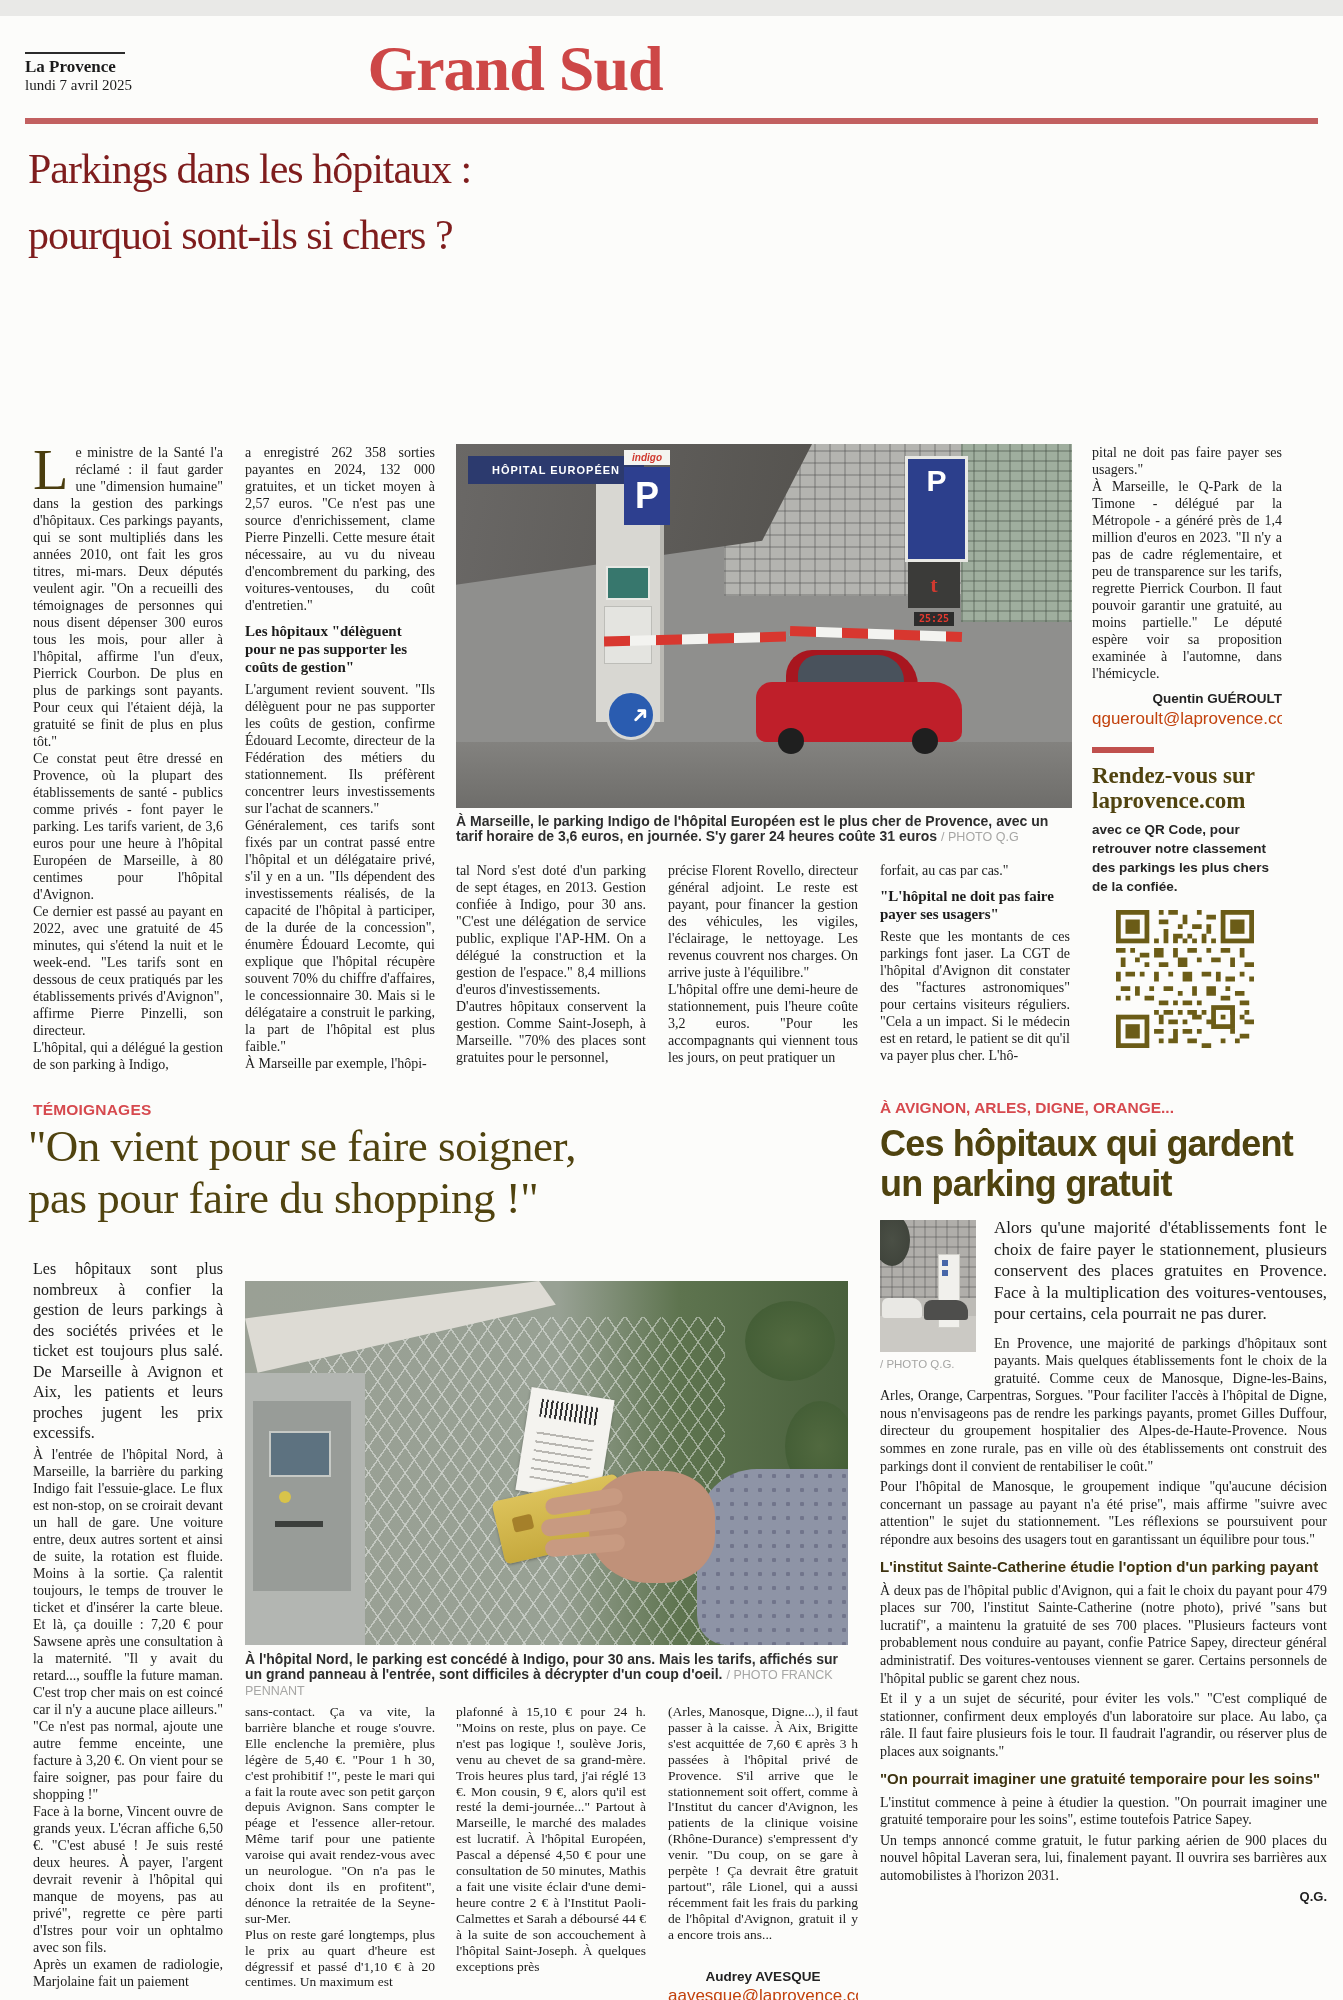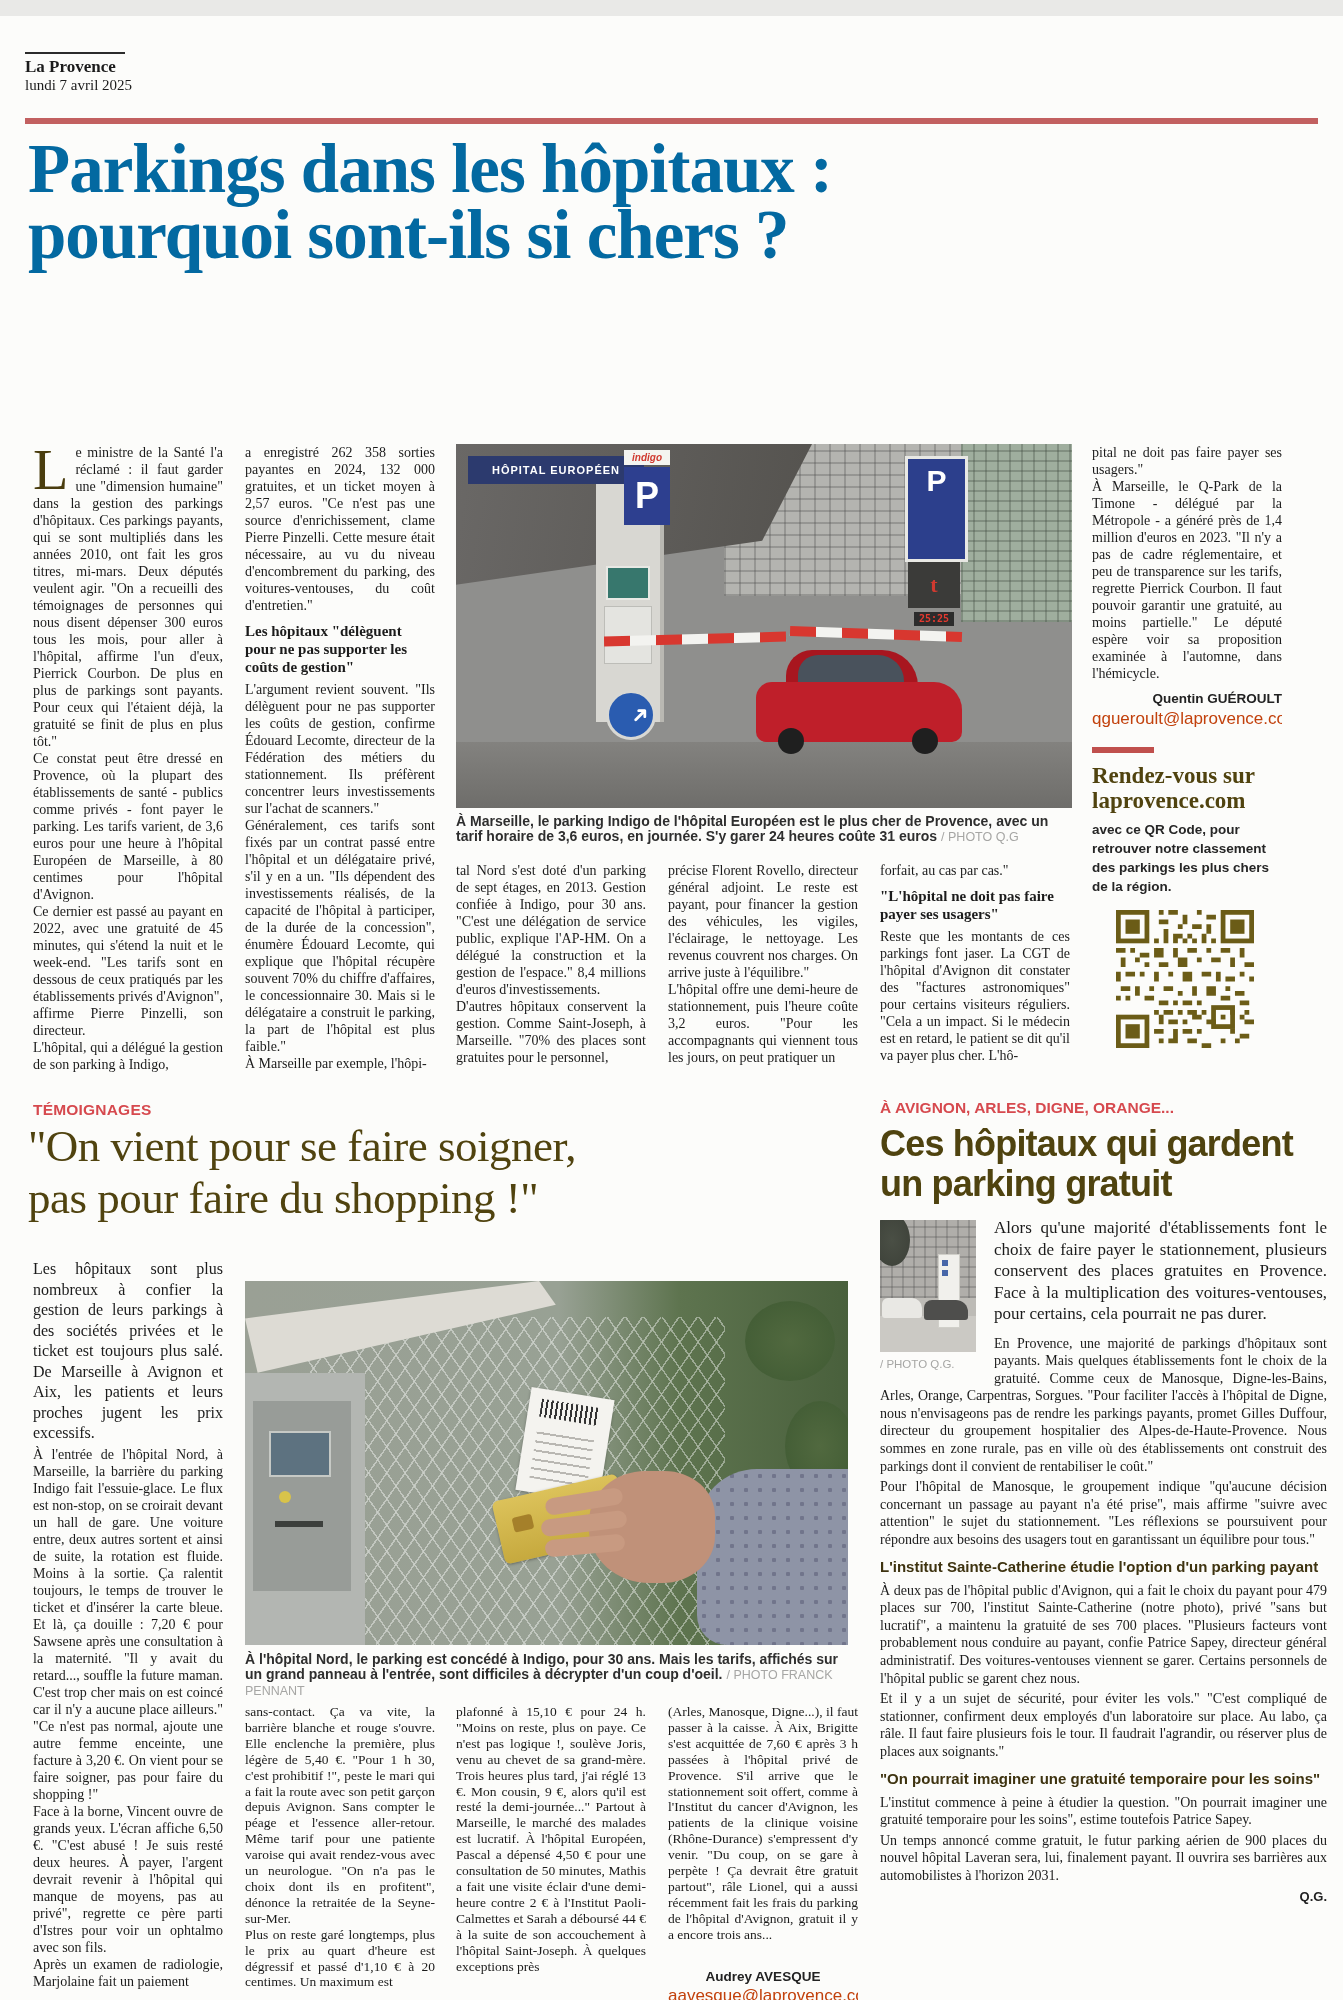--- a/index.html
+++ b/index.html
@@ -9,22 +9,22 @@
 
   
   .mast-rule{position:absolute;left:25px;top:36px;width:100px;height:2px;background:#2b2b2b;}
   .mast-paper{position:absolute;left:25px;top:41px;font-weight:700;font-size:17px;}
   .mast-date{position:absolute;left:25px;top:61px;font-size:15px;}
   .section-title{position:absolute;left:0;top:16px;width:1030px;text-align:center;
      font-weight:700;font-size:64px;color:#cd4747;letter-spacing:-1px;}
   .red-band{position:absolute;left:25px;top:102px;width:1293px;height:6px;background:#c26060;}
 
   
-  .headline{position:absolute;left:28px;top:120px;margin:0;font-weight:700;font-size:69px;line-height:66px;
-     color:#0369a1;letter-spacing:-1px;}
+  .headline{position:absolute;left:28px;top:120px;margin:0;font-weight:400;font-size:42px;line-height:66px;
+     color:#7f1d1d;letter-spacing:-1px;}
   .standfirst{position:absolute;left:27px;top:282px;width:1295px;margin:0;font-size:21px;line-height:27px;color:#2b2b2b;}
 
   .bcol{position:absolute;width:190px;font-size:14px;line-height:17px;overflow:hidden;}
   .bcol .txt{text-align:justify;white-space:pre-line;}
   .sub{font-weight:700;font-size:15px;line-height:18px;margin:8px 0 5px;text-align:left;}
   .dropcap{float:left;font-size:58px;line-height:46px;padding:3px 7px 0 0;color:#4a3d0e;font-weight:400;}
 
   .byline{margin-top:8px;text-align:right;font-family:"Liberation Sans","DejaVu Sans",sans-serif;}
   .byline-name{font-weight:700;font-size:13.5px;color:#222;}
   .byline-email{font-size:17px;color:#c2410c;margin-top:3px;}
@@ -150,20 +150,21 @@
   .p3-car2{left:44px;top:80px;width:44px;height:20px;background:#4e4e4c;border-radius:8px 12px 3px 3px;}
 </style>
 </head>
 <body>
 
 <div class="page">
 
   <div class="mast-rule"></div>
   <div class="mast-paper">La Provence</div>
   <div class="mast-date">lundi 7 avril 2025</div>
+  <div class="section-title">Grand Sud</div>
   <div class="red-band"></div>
 
   <h1 class="headline prelines">Parkings dans les hôpitaux :
 pourquoi sont-ils si chers ?</h1>
 
   <div class="bcol" style="left:33px;top:428px;height:662px;">
     <div class="txt"><span class="dropcap">L</span><span>e ministre de la Santé l'a réclamé : il faut garder une "dimension humaine" dans la gestion des parkings d'hôpitaux. Ces parkings payants, qui se sont multipliés dans les années 2010, ont fait les gros titres, mi-mars. Deux députés veulent agir. "On a recueilli des témoignages de personnes qui nous disent dépenser 300 euros tous les mois, pour aller à l'hôpital, affirme l'un d'eux, Pierrick Courbon. De plus en plus de parkings sont payants. Pour ceux qui l'étaient déjà, la gratuité se finit de plus en plus tôt."
 Ce constat peut être dressé en Provence, où la plupart des établissements de santé - publics comme privés - font payer le parking. Les tarifs varient, de 3,6 euros pour une heure à l'hôpital Européen de Marseille, à 80 centimes pour l'hôpital d'Avignon.
 Ce dernier est passé au payant en 2022, avec une gratuité de 45 minutes, qui s'étend la nuit et le week-end. "Les tarifs sont en dessous de ceux pratiqués par les établissements privés d'Avignon", affirme Pierre Pinzelli, son directeur.
 L'hôpital, qui a délégué la gestion de son parking à Indigo,</span></div>
@@ -225,21 +226,21 @@
     <div class="txt">pital ne doit pas faire payer ses usagers."
 À Marseille, le Q-Park de la Timone - délégué par la Métropole - a généré près de 1,4 million d'euros en 2023. "Il n'y a pas de cadre réglementaire, et peu de transparence sur les tarifs, regrette Pierrick Courbon. Il faut pouvoir garantir une gratuité, au moins partielle." Le député espère voir sa proposition examinée à l'automne, dans l'hémicycle.</div>
     <div class="byline">
       <div class="byline-name">Quentin GUÉROULT</div>
       <div class="byline-email">qgueroult@laprovence.com</div>
     </div>
     <div>
       <div class="promo-rule"></div>
       <div class="promo-title prelines">Rendez-vous sur
 laprovence.com</div>
-      <div class="promo-text">avec ce QR Code, pour retrouver notre classement des parkings les plus chers de la région.</div>
+      <div class="promo-text">avec ce QR Code, pour retrouver notre classement des parkings les plus chers de la confiée.</div>
       <svg class="qr" viewBox="0 0 29 29" fill="#6b5c17" xmlns="http://www.w3.org/2000/svg">
         <rect x="0" y="0" width="7" height="7"></rect>
           <rect x="1" y="1" width="5" height="5" fill="#fcfcfa"></rect>
           <rect x="2" y="2" width="3" height="3"></rect>
         <rect x="22" y="0" width="7" height="7"></rect>
           <rect x="23" y="1" width="5" height="5" fill="#fcfcfa"></rect>
           <rect x="24" y="2" width="3" height="3"></rect>
         <rect x="0" y="22" width="7" height="7"></rect>
           <rect x="1" y="23" width="5" height="5" fill="#fcfcfa"></rect>
           <rect x="2" y="24" width="3" height="3"></rect>

